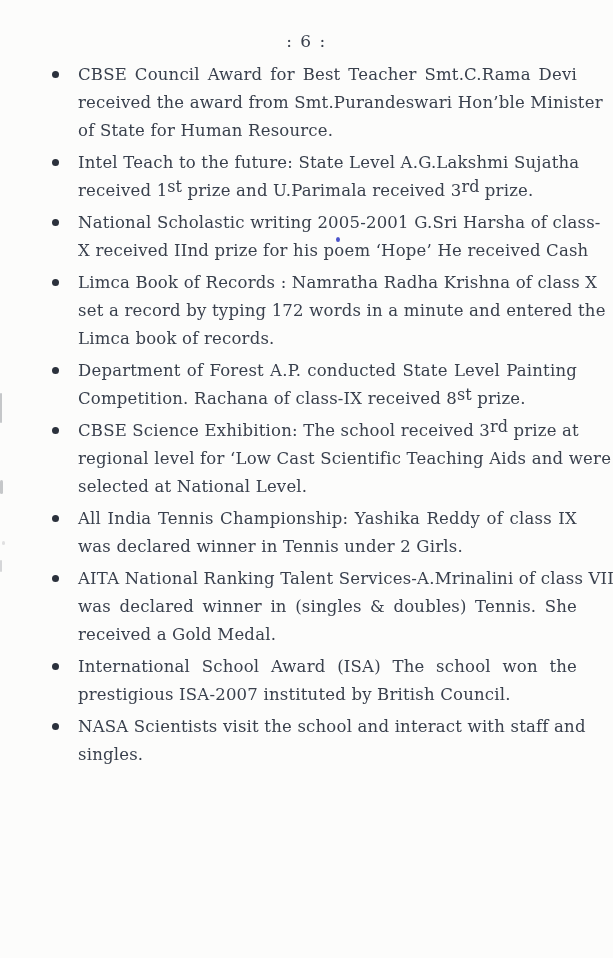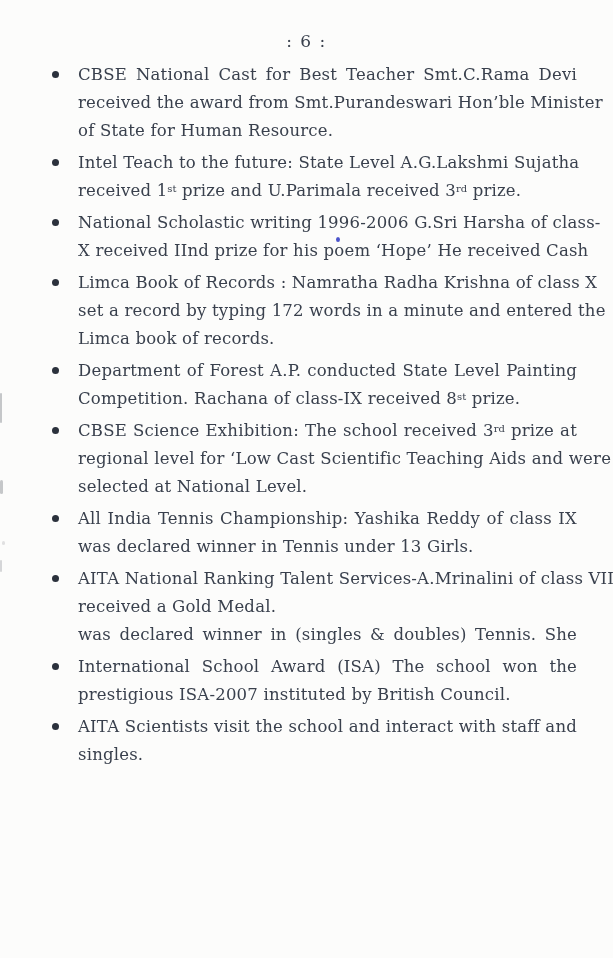--- a/index.html
+++ b/index.html
@@ -49,21 +49,21 @@
     line-height: 28px;
     letter-spacing: 0.2px;
     white-space: nowrap;
     text-align: justify;
     text-align-last: justify;
   }
   .line.last {
     text-align-last: left;
   }
   sup {
-    font-size: 10px;
+    font-size: 16px;
     line-height: 0;
     vertical-align: 4px;
     letter-spacing: 0;
   }
   .ink {
     position: relative;
   }
   .ink::after {
     content: "";
     position: absolute;
@@ -86,32 +86,32 @@
   .em4 { left: 2px; top: 541px; width: 3px; height: 4px; opacity: .5; }
 </style>
 </head>
 <body>
 
 <div class="page-number">: 6 :</div>
 
 <ul class="achievements">
     <li class="item">
       <span class="marker"></span>
-      <div class="line">CBSE National Cast for Best Teacher Smt.C.Rama Devi</div>
+      <div class="line">CBSE Council Award for Best Teacher Smt.C.Rama Devi</div>
       <div class="line">received the award from Smt.Purandeswari Hon’ble Minister</div>
       <div class="line last">of State for Human Resource.</div>
     </li>
     <li class="item">
       <span class="marker"></span>
       <div class="line">Intel Teach to the future: State Level A.G.Lakshmi Sujatha</div>
       <div class="line last"><span>received 1</span><sup>st</sup><span> prize and U.Parimala received 3</span><sup>rd</sup><span> prize.</span></div>
     </li>
     <li class="item">
       <span class="marker"></span>
-      <div class="line">National Scholastic writing 1996-2006 G.Sri Harsha of class-</div>
+      <div class="line">National Scholastic writing 2005-2001 G.Sri Harsha of class-</div>
       <div class="line"><span>X received IInd prize for his </span><span class="ink">poem</span><span> ‘Hope’ He received Cash</span></div>
     </li>
     <li class="item">
       <span class="marker"></span>
       <div class="line">Limca Book of Records : Namratha Radha Krishna of class X</div>
       <div class="line">set a record by typing 172 words in a minute and entered the</div>
       <div class="line last">Limca book of records.</div>
     </li>
     <li class="item">
       <span class="marker"></span>
@@ -120,36 +120,36 @@
     </li>
     <li class="item">
       <span class="marker"></span>
       <div class="line"><span>CBSE Science Exhibition: The school received 3</span><sup>rd</sup><span> prize at</span></div>
       <div class="line">regional level for ‘Low Cast Scientific Teaching Aids and were</div>
       <div class="line last">selected at National Level.</div>
     </li>
     <li class="item">
       <span class="marker"></span>
       <div class="line">All India Tennis Championship: Yashika Reddy of class IX</div>
-      <div class="line last">was declared winner in Tennis under 13 Girls.</div>
+      <div class="line last">was declared winner in Tennis under 2 Girls.</div>
     </li>
     <li class="item">
       <span class="marker"></span>
       <div class="line">AITA National Ranking Talent Services-A.Mrinalini of class VII</div>
+      <div class="line">was declared winner in (singles &amp; doubles) Tennis. She</div>
       <div class="line last">received a Gold Medal.</div>
-      <div class="line">was declared winner in (singles &amp; doubles) Tennis. She</div>
     </li>
     <li class="item">
       <span class="marker"></span>
       <div class="line">International School Award (ISA) The school won the</div>
       <div class="line last">prestigious ISA-2007 instituted by British Council.</div>
     </li>
     <li class="item">
       <span class="marker"></span>
-      <div class="line">AITA Scientists visit the school and interact with staff and</div>
+      <div class="line">NASA Scientists visit the school and interact with staff and</div>
       <div class="line last">singles.</div>
     </li>
   </ul>
 
 <div class="edge-mark em1"></div>
 <div class="edge-mark em2"></div>
 <div class="edge-mark em3"></div>
 <div class="edge-mark em4"></div>
 
 </body></html>

